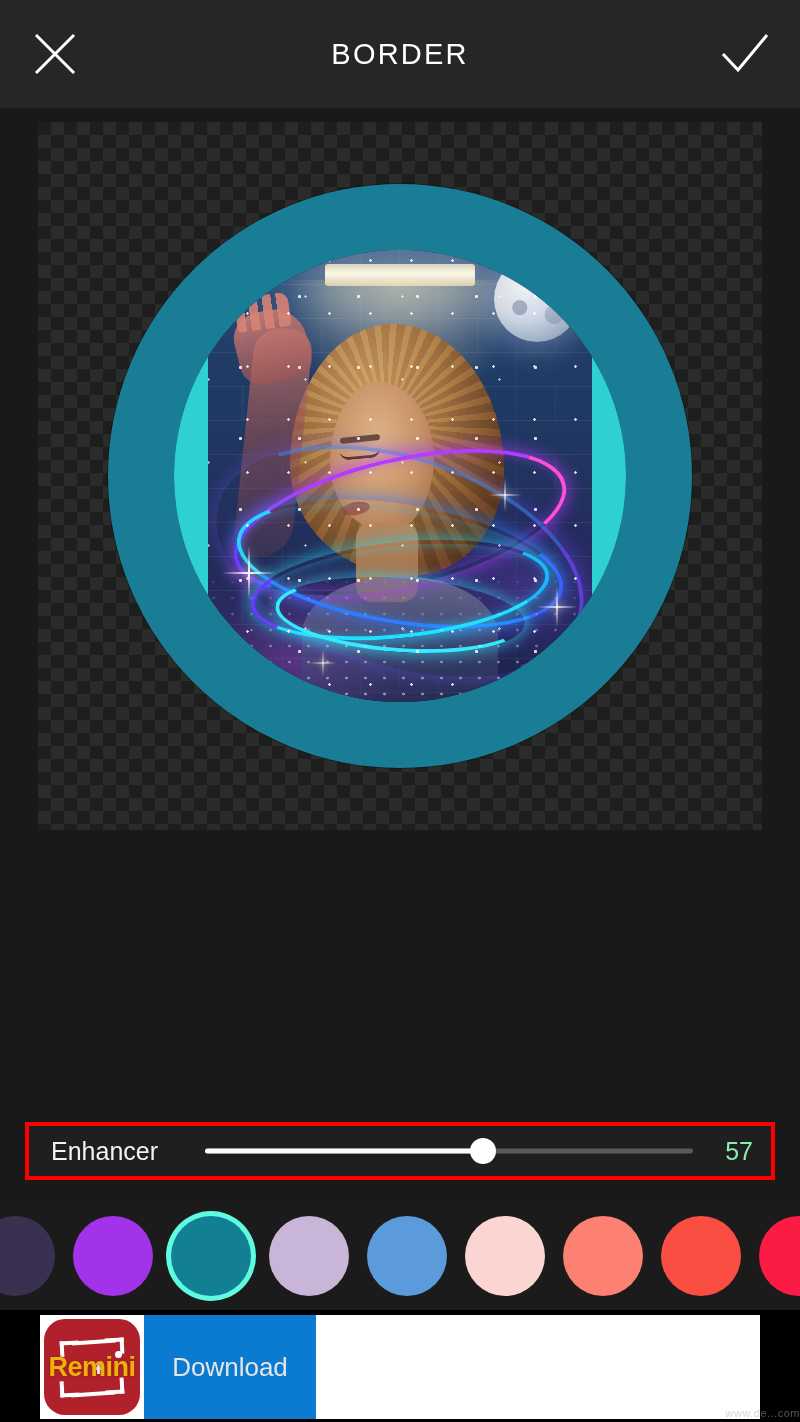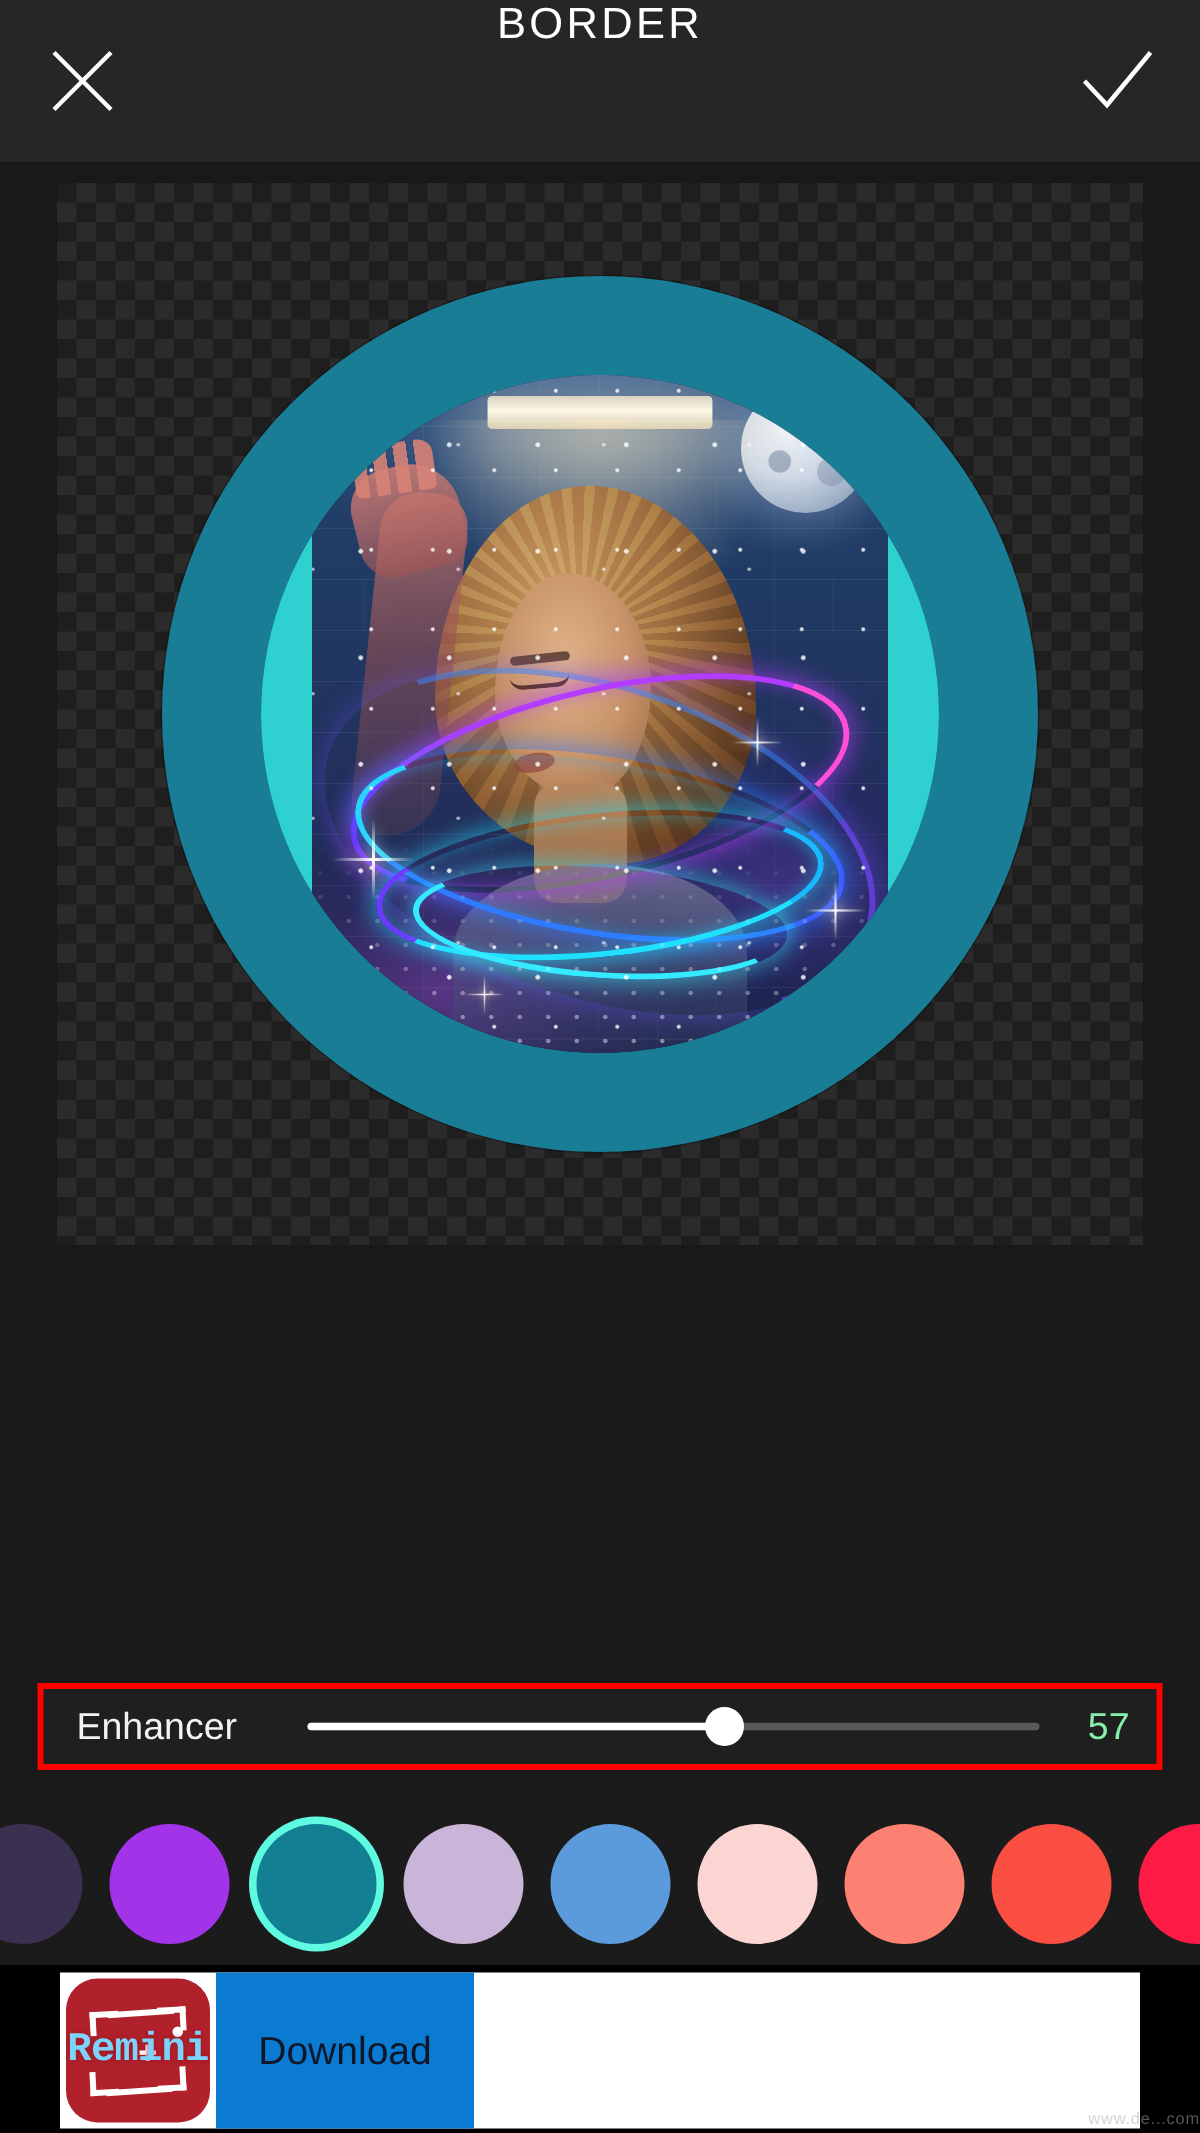--- a/index.html
+++ b/index.html
@@ -15,21 +15,21 @@
     background:#1b1b1b;
     display:flex; flex-direction:column;
   }
 
   
   .topbar {
     position:relative;
     height:108px;
     flex:0 0 108px;
     background:#262626;
-    display:flex; align-items:flex-start; justify-content:center;
+    display:flex; align-items:center; justify-content:center;
   }
   .topbar-title {
     color:#fff;
     font-size:29px;
     letter-spacing:2.2px;
     font-weight:400;
   }
   .icon-btn {
     position:absolute;
     top:50%; transform:translateY(-50%);
@@ -476,27 +476,26 @@
   }
   .sparkplus {
     position:absolute; right:36px; top:44px;
     width:11px; height:11px;
     background:
       linear-gradient(#fff,#fff) center/3px 11px no-repeat,
       linear-gradient(#fff,#fff) center/11px 3px no-repeat;
   }
   .remini-text {
     position:relative;
-    color:#7dd3fc;
+    color:#eab308;
     font-size:27px;
     font-weight:700;
     letter-spacing:-.5px;
     z-index:2;
     text-shadow:0 0 3px rgba(150,20,30,.9);
-    font-family:Liberation Mono, monospace;
   }
   .ad-text {
     flex:1 1 auto;
     display:flex; flex-direction:column; justify-content:center;
     gap:12px;
     padding-left:14px;
   }
   .ad-title {
     color:#1b1b1b;
     font-size:25px;
@@ -504,21 +503,21 @@
   .ad-sub {
     color:#2a2a2a;
     font-size:19px;
   }
   .ad-cta {
     flex:0 0 172px;
     background:#0b7ad1;
     display:flex; align-items:center; justify-content:center;
   }
   .ad-cta span {
-    color:#0f172a;
+    color:#e5e5e5;
     font-size:26px;
   }
   .watermark {
     position:absolute;
     right:0; bottom:3px;
     color:rgba(170,170,170,.5);
     font-size:11px;
     letter-spacing:.5px;
   }
 </style>

